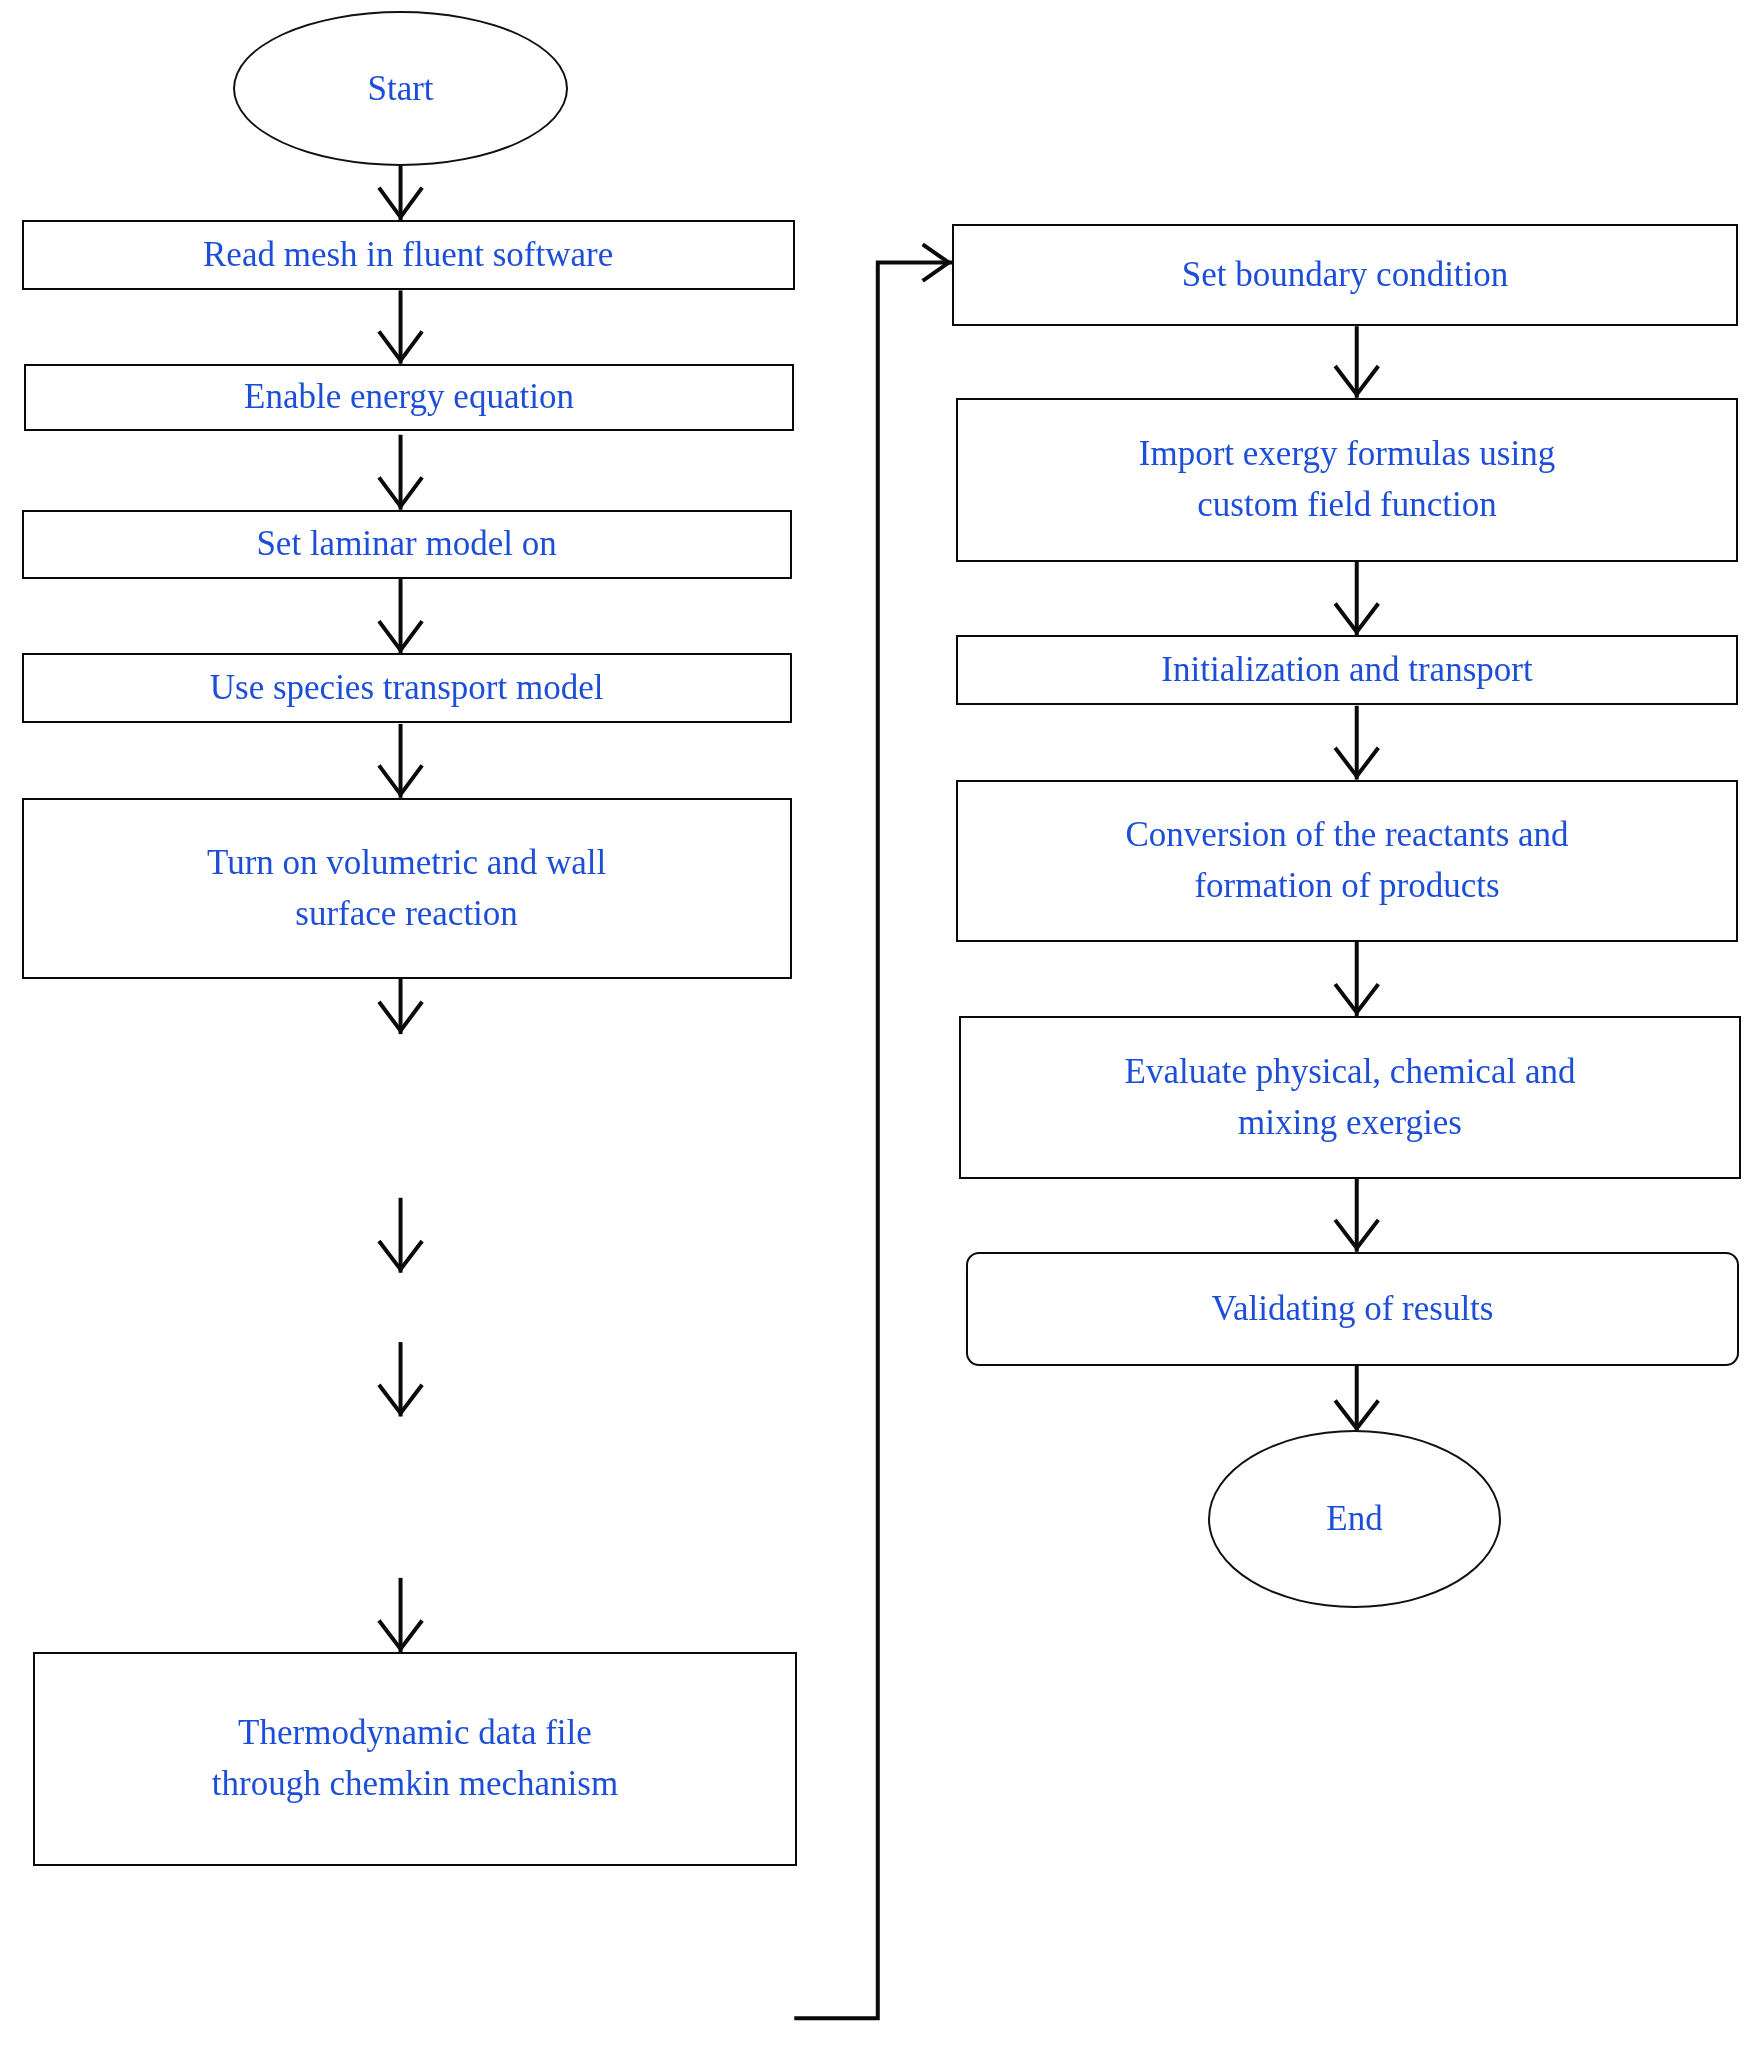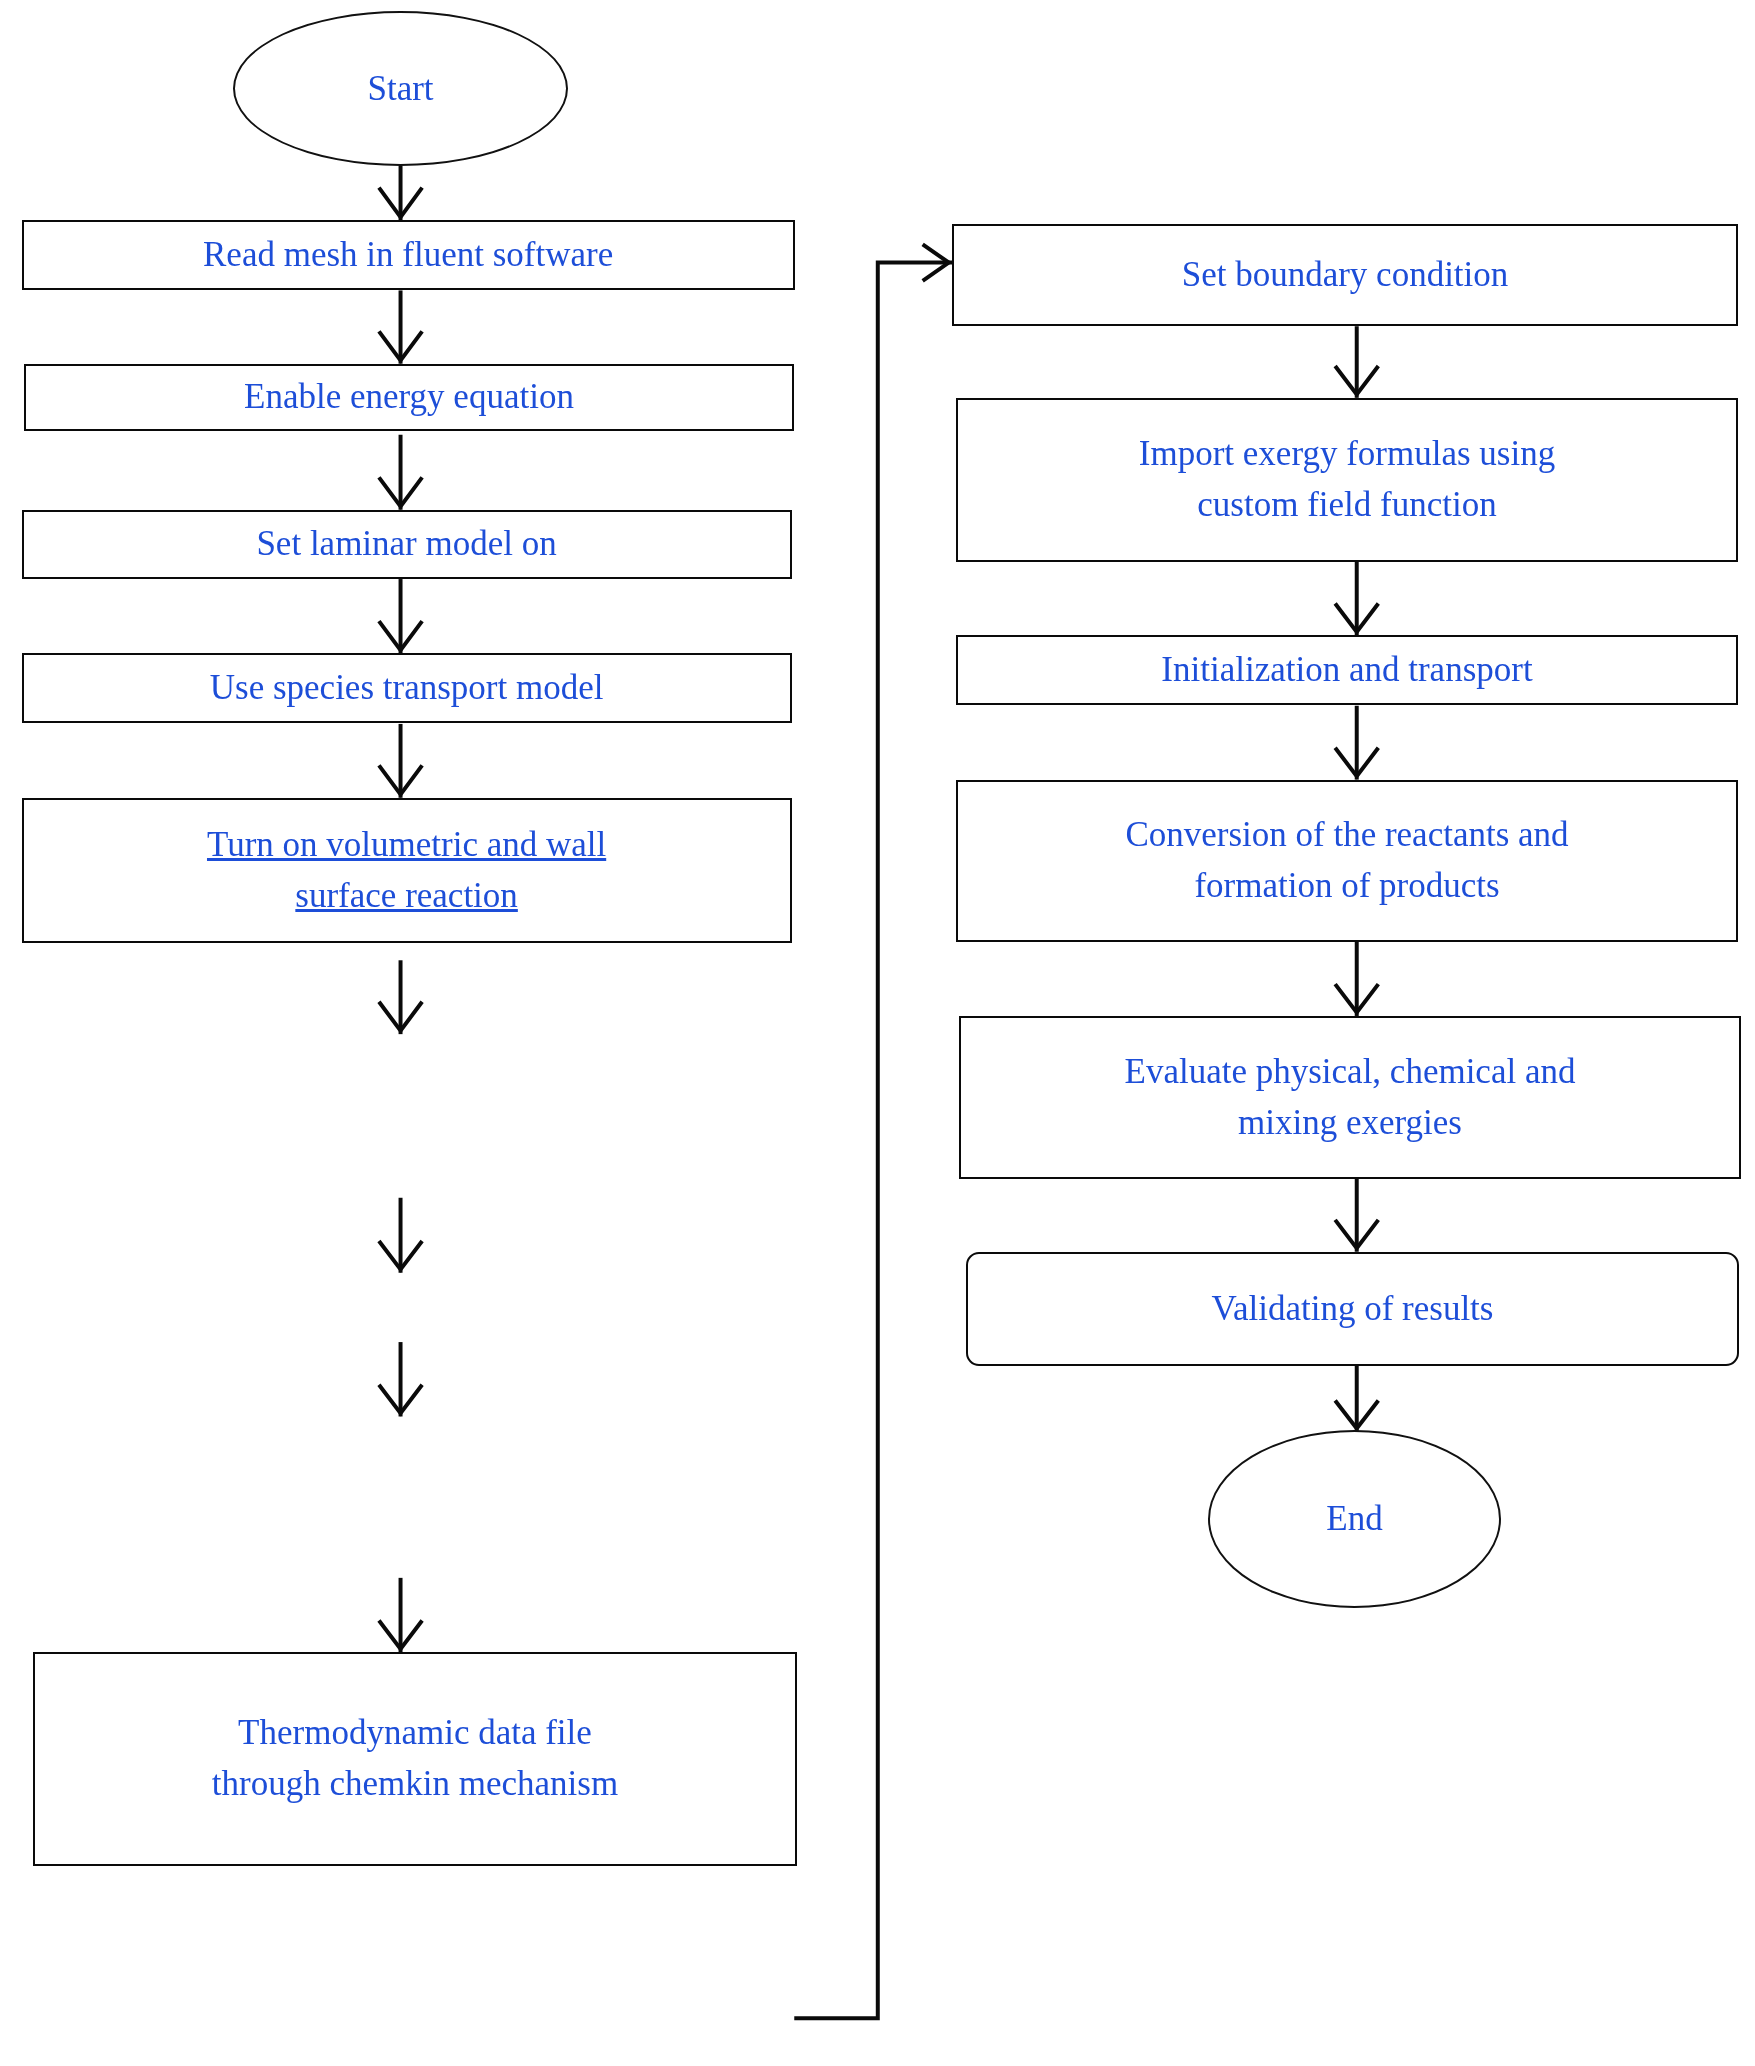--- a/index.html
+++ b/index.html
@@ -121,21 +121,21 @@
   </div>
 
   <div class="node process" style="left:21.6px; top:510px; width:770px; height:69px;">
     <span class="label">Set laminar model on</span>
   </div>
 
   <div class="node process" style="left:21.6px; top:653px; width:770px; height:70px;">
     <span class="label">Use species transport model</span>
   </div>
 
-  <div class="node process" style="left:21.6px; top:798px; width:770px; height:145px;text-decoration:underline;">
+  <div class="node process" style="left:21.6px; top:798px; width:770px; height:181px;">
     <span class="label">Turn on volumetric and wall
 surface reaction</span>
   </div>
 
 
 
 
   <div class="node process" style="left:33px; top:1652px; width:764px; height:214px;">
     <span class="label">Thermodynamic data file
 through chemkin mechanism</span>

